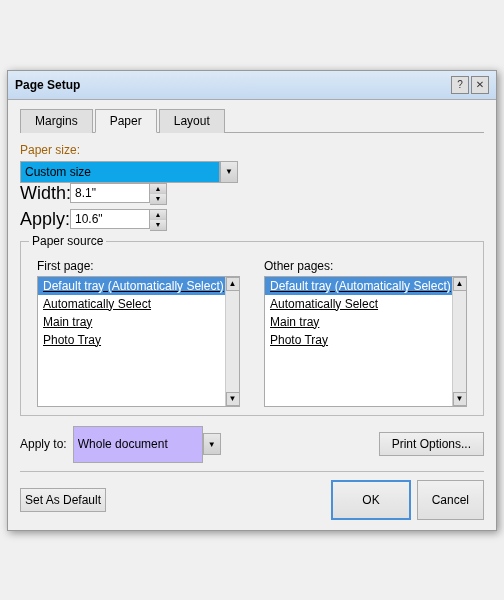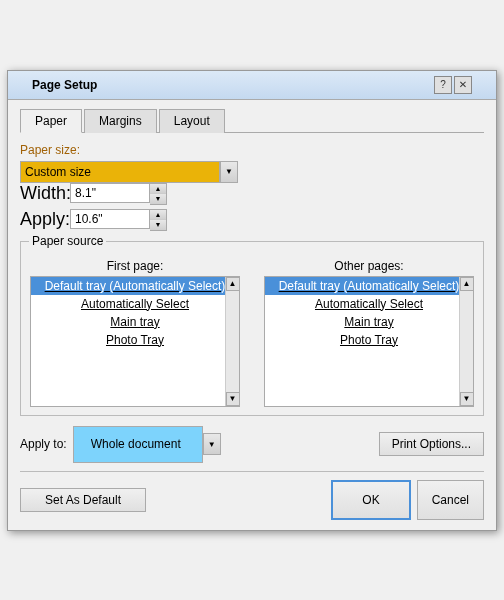--- a/index.html
+++ b/index.html
@@ -16,21 +16,21 @@
     .dialog {
       background: #f0f0f0;
       border: 1px solid #999;
       box-shadow: 2px 2px 8px rgba(0,0,0,0.4);
       width: 490px;
       position: relative;
     }
     .title-bar {
       background: linear-gradient(to bottom, #dce9f7, #c4d9f0);
       border-bottom: 1px solid #aaa;
-      padding: 5px 24px;
+      padding: 5px 7px;
       display: flex;
       align-items: center;
       justify-content: space-between;
     }
     .title-bar-text {
       font-size: 12px;
       font-weight: bold;
       color: #000;
     }
     .title-bar-controls {
@@ -86,21 +86,21 @@
     }
     .select-row {
       display: flex;
       align-items: center;
       gap: 4px;
     }
     .combo-select {
       width: 200px;
       height: 22px;
       border: 1px solid #aaa;
-      background: #eab308;
+      background: #0ea5e9;
       font-size: 12px;
       padding: 1px 4px;
       appearance: none;
       -webkit-appearance: none;
     }
     .combo-btn {
       width: 18px;
       height: 22px;
       border: 1px solid #aaa;
       background: linear-gradient(to bottom, #e8e8e8, #d0d0d0);
@@ -142,24 +142,23 @@
       align-items: center;
       justify-content: center;
       font-size: 7px;
       border: none;
       border-bottom: 1px solid #ccc;
     }
     .spinner-btn:last-child { border-bottom: none; }
     
     .paper-source-section {
       border: 1px solid #bbb;
-      padding: 8px 9px;
+      padding: 8px 16px;
       margin-bottom: 10px;
       position: relative;
-      text-align: center;
     }
     .paper-source-title {
       position: absolute;
       top: -8px;
       left: 8px;
       background: #f0f0f0;
       padding: 0 3px;
       font-size: 12px;
     }
     .source-columns {
@@ -262,44 +261,44 @@
       margin-right: 6px;
     }
     .apply-select-wrap {
       display: flex;
       align-items: center;
     }
     .apply-select {
       width: 130px;
       height: 37px;
       border: 1px solid #aaa;
-      background: #7dd3fc;
-      font-size: 12px;
-      padding: 1px 17px;
+      background: #c4b5fd;
+      font-size: 12px;
+      padding: 1px 4px;
       appearance: none;
       -webkit-appearance: none;
     }
     .print-options-btn {
       margin-left: auto;
       padding: 4px 12px;
       border: 1px solid #aaa;
       background: linear-gradient(to bottom, #f0f0f0, #e0e0e0);
       font-size: 12px;
       cursor: pointer;
     }
     
     .bottom-buttons {
       display: flex;
       justify-content: space-between;
       align-items: center;
       border-top: 1px solid #bbb;
       padding-top: 8px;
     }
     .btn-default {
-      padding: 4px 24px;
+      padding: 4px 4px;
       border: 1px solid #aaa;
       background: linear-gradient(to bottom, #f0f0f0, #e0e0e0);
       font-size: 12px;
       cursor: pointer;
     }
     .btn-ok {
       padding: 4px 29px;
       border: 2px solid #4a90d9;
       background: linear-gradient(to bottom, #f0f0f0, #e0e0e0);
       font-size: 12px;
@@ -324,22 +323,22 @@
     <span class="title-bar-text">Page Setup</span>
     <div class="title-bar-controls">
       <button class="title-btn">?</button>
       <button class="title-btn">✕</button>
     </div>
   </div>
 
   <div class="dialog-content">
 
     <div class="tabs">
+      <div class="tab">Margins</div>
       <div class="tab active">Paper</div>
-      <div class="tab">Margins</div>
       <div class="tab">Layout</div>
     </div>
 
     <div class="paper-size-section">
       <div class="section-label">Paper size:</div>
       <div class="select-row">
         <div class="combo-wrap">
           <select class="combo-select">
             <option>Custom size</option>
           </select>

